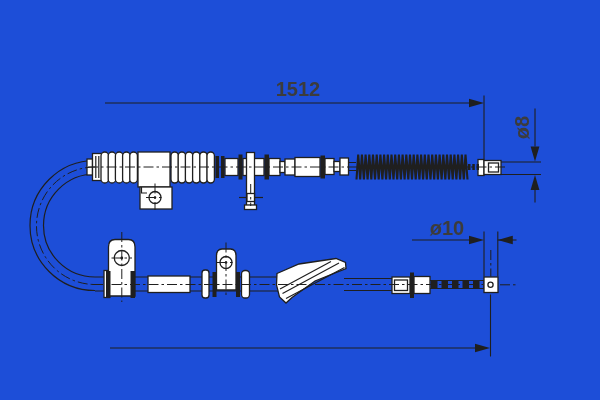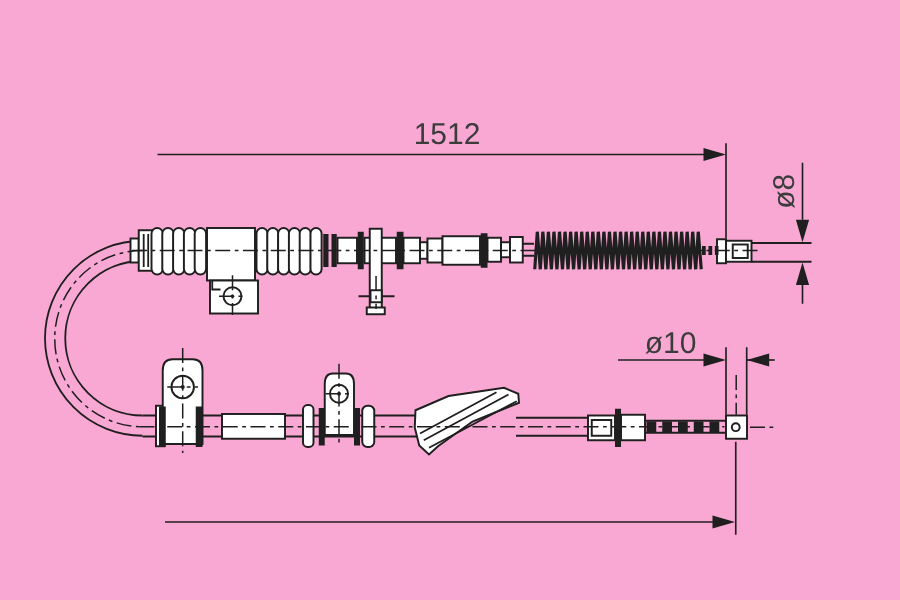--- a/index.html
+++ b/index.html
@@ -1,17 +1,17 @@
 <!DOCTYPE html>
 <html><head>
 <meta charset="utf-8">
 <style>
   html,body{margin:0;padding:0;background:#ffffff;}
-  .stage{position:relative;width:600px;height:400px;background:#f9a8d4;overflow:hidden;
-         font-family:"Liberation Sans", sans-serif;}
+  .stage{position:relative;width:600px;height:400px;background:#1d4ed8;overflow:hidden;
+         font-family:"Liberation Sans", sans-serif;font-weight:bold;}
   svg{position:absolute;left:0;top:0;}
   .outline{fill:#ffffff;stroke:#1f1f1f;stroke-width:1.3;}
   .thin{fill:none;stroke:#1f1f1f;stroke-width:1.2;}
   .dark{fill:#1f1f1f;stroke:none;}
   .centerline{fill:none;stroke:#1f1f1f;stroke-width:1;stroke-dasharray:10 3 2.5 3;}
   .dim{fill:none;stroke:#1f1f1f;stroke-width:1.1;}
   .dimtext{font-family:"Liberation Sans", sans-serif;font-size:20px;}
 </style>
 </head>
 <body>

